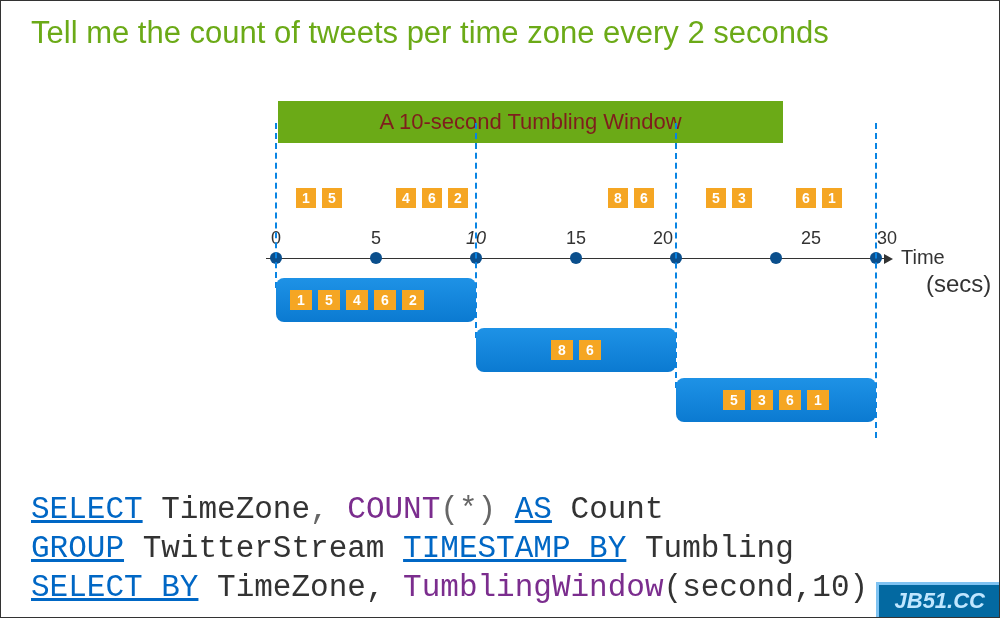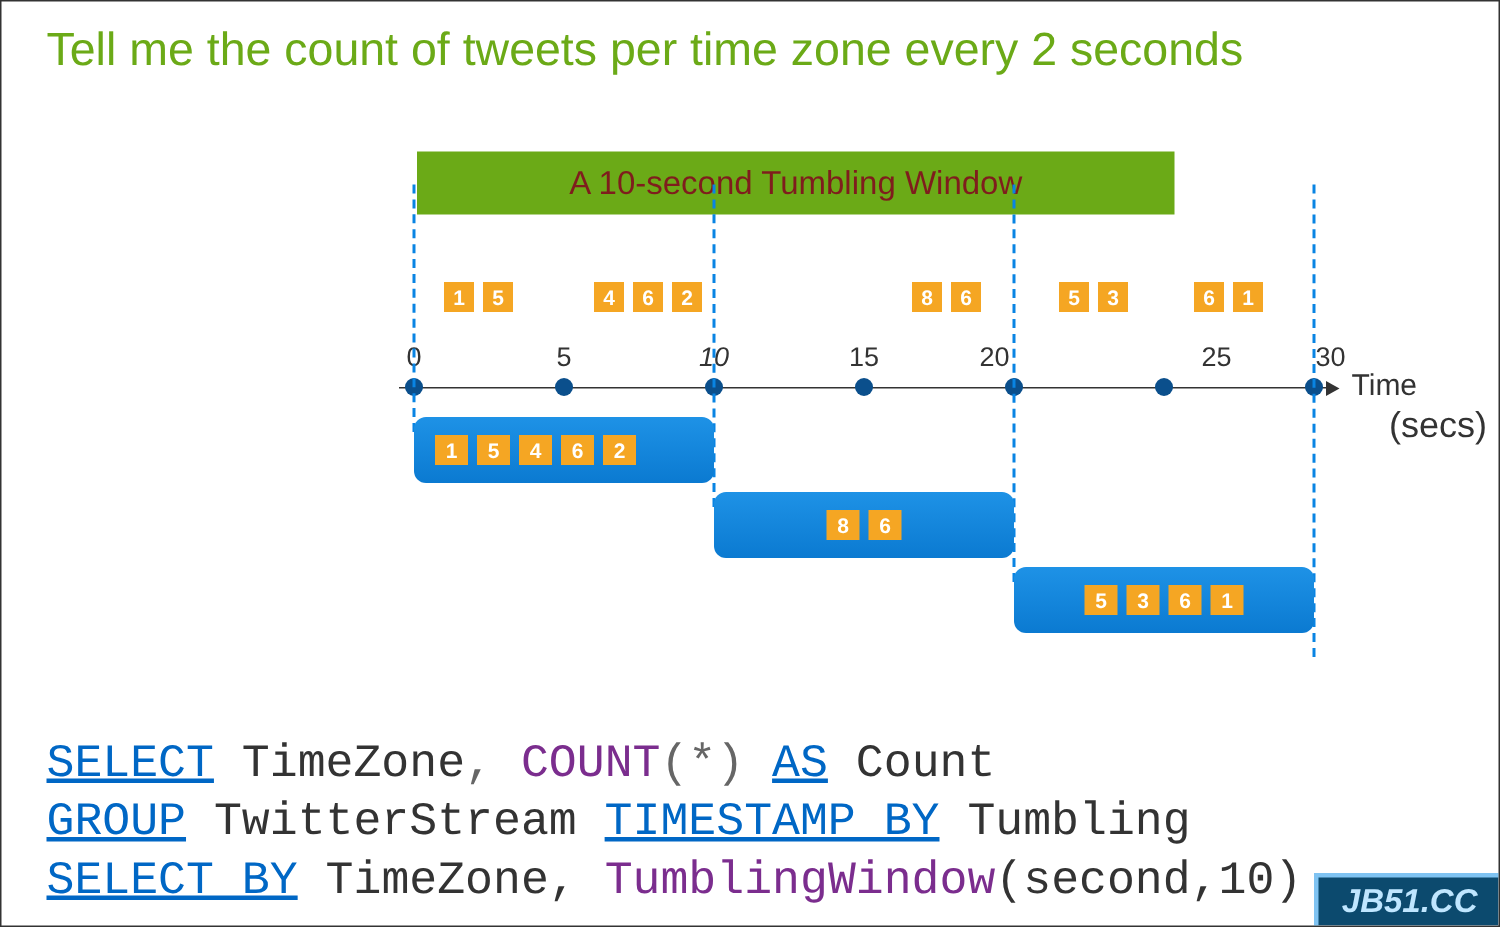--- a/index.html
+++ b/index.html
@@ -137,21 +137,21 @@
     color: #333;
     white-space: pre;
   }
   .kw { color: #0067C5; text-decoration: underline; }
   .fn { color: #7B2D8E; }
   .gray { color: #666; }
   .badge {
     position: absolute;
     right: 0;
     bottom: 0;
-    background: #0c4a6e;
+    background: #0369a1;
     color: #BFE6FF;
     font-weight: 700;
     font-style: italic;
     font-size: 22px;
     padding: 3px 14px 3px 16px;
     border-top: 3px solid #7FC3F2;
     border-left: 3px solid #7FC3F2;
     font-family: Arial, sans-serif;
     text-align: right;
   }

